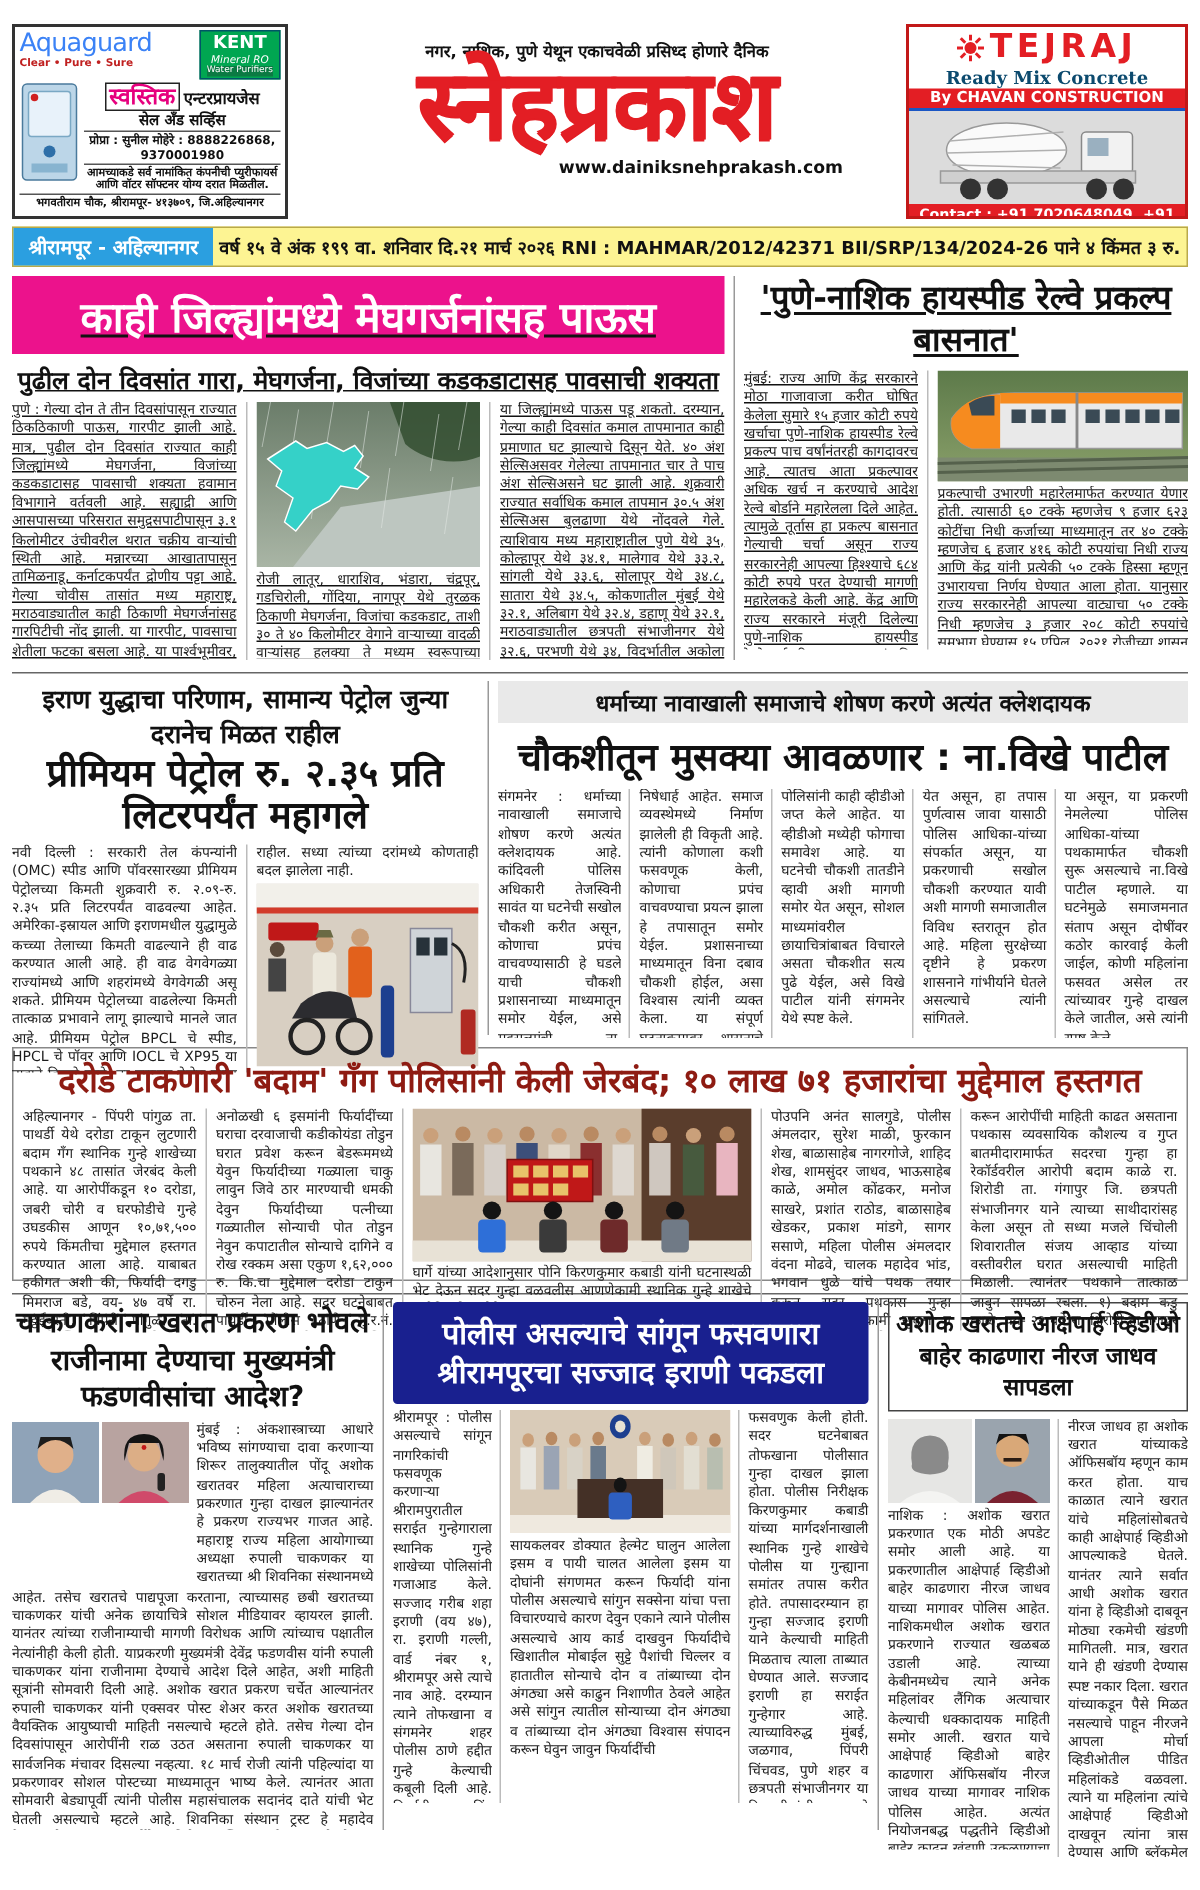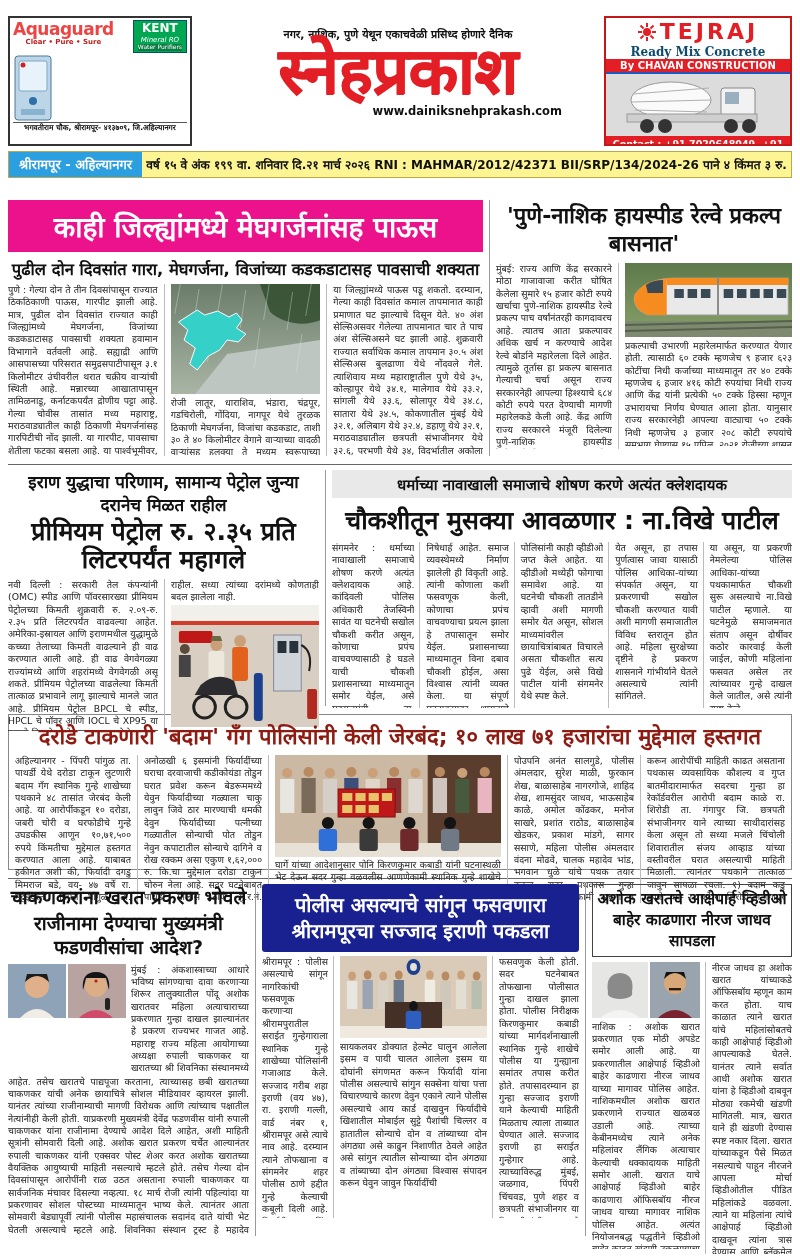--- a/index.html
+++ b/index.html
@@ -3,22 +3,22 @@
 <meta charset="utf-8">
 <style>
   html,body{margin:0;padding:0;background:#fff;}
   .page{width:800px;height:1260px;background:#fff;overflow:hidden;position:relative;
         font-family:"DejaVu Sans",sans-serif;color:#111;}
   
   .header{display:flex;gap:6px;margin:16px 8px 0;height:130px;}
   .ad{box-sizing:border-box;overflow:hidden;}
   .ad-left{width:184px;border:2px solid #333;padding:2px 3px;font-size:8px;line-height:1.15;}
   .aq-row{display:flex;justify-content:space-between;align-items:flex-start;}
-  .aq-brand{color:#ef4444;font-size:17px;font-weight:bold;letter-spacing:-0.5px;}
-  .aq-slogan{color:#c02020;font-size:7px;font-weight:bold;text-align:center;margin-top:-2px;}
+  .aq-brand{color:#3b82f6;font-size:17px;font-weight:normal;letter-spacing:-0.5px;}
+  .aq-slogan{color:#c02020;font-size:7px;font-weight:bold;text-align:left;margin-top:-2px;}
   .kent-box{background:#00a651;color:#fff;text-align:center;padding:1px 4px;border:1px solid #056;}
   .kent-name{font-size:12px;font-weight:bold;}
   .kent-sub{font-size:7px;font-style:italic;}
   .kent-sub2{font-size:6px;background:#0b7a43;display:block;}
   .aq-mid{display:flex;gap:3px;margin-top:2px;}
   .aq-txt{flex:1;text-align:center;}
   .shop-name{color:#e6007e;font-size:15px;font-weight:bold;border:1px solid #222;display:inline-block;padding:0 2px;}
   .shop-name2{font-size:11px;font-weight:bold;}
   .shop-line{font-size:10px;font-weight:bold;margin:1px 0;}
   .shop-prop{font-size:8px;font-weight:bold;border-top:1px solid #555;border-bottom:1px solid #555;padding:1px 0;}
@@ -40,21 +40,21 @@
   
   .datebar{display:flex;align-items:stretch;background:#fdf493;border:1px solid #b9a94a;margin:5px 8px 0;}
   .place{background:#2b9fe0;color:#fff;font-weight:bold;font-size:13px;padding:3px 10px;white-space:nowrap;}
   .issue{flex:1;text-align:center;font-weight:bold;font-size:12px;padding:4px 2px;color:#111;}
   
   .bt{font-size:9.3px;line-height:1.33;text-align:justify;color:#1c1c1c;overflow:hidden;}
   .cols{display:flex;}
   .cols>div+div{border-left:1px solid #bbb;padding-left:6px;}
   .kicker{font-weight:bold;text-align:center;}
   
-  .band-top{display:flex;margin:22px 8px 0;height:256px;}
+  .band-top{display:flex;margin:6px 8px 0;height:256px;text-decoration:underline;}
   .weatherArt{width:482px;border-right:1px solid #999;padding-right:6px;box-sizing:border-box;}
   .magenta{background:#ec128c;color:#fff;font-size:28px;font-weight:bold;text-align:center;padding:7px 2px;}
   .subhead{font-size:16.5px;font-weight:bold;text-align:center;padding:5px 0 4px;}
   .weather-cols{height:172px;gap:6px;}
   .weather-cols>div{flex:1;}
   .railArt{flex:1;padding-left:6px;}
   .rail-head{font-size:22px;font-weight:bold;text-align:center;line-height:1.25;padding:2px 0 6px;}
   .rail-body{gap:6px;height:186px;}
   .rail-c1{width:116px;}
   .rail-c2{flex:1;}
@@ -120,20 +120,27 @@
         </div>
       </div>
       <div class="aq-mid">
         <svg width="40" height="66" viewBox="0 0 40 66">
           <rect x="2" y="1" width="36" height="64" rx="3" fill="#bcd6e8" stroke="#4a7a9c"></rect>
           <rect x="6" y="6" width="28" height="30" rx="2" fill="#e8f2fa" stroke="#7aa8c4"></rect>
           <circle cx="20" cy="46" r="4" fill="#2e6fa8"></circle>
           <rect x="8" y="54" width="24" height="6" fill="#88b4d0"></rect>
           <circle cx="10" cy="10" r="2.5" fill="#d02020"></circle>
         </svg>
+        <div class="aq-txt">
+          <div><span class="shop-name">स्वस्तिक</span>
+               <span class="shop-name2">एन्टरप्रायजेस</span></div>
+          <div class="shop-line">सेल अँड सर्व्हिस</div>
+          <div class="shop-prop">प्रोप्रा : सुनील मोहेरे : 8888226868, 9370001980</div>
+          <div class="shop-desc">आमच्याकडे सर्व नामांकित कंपनीची प्युरीफायर्स आणि वॉटर सॉफ्टनर योग्य दरात मिळतील.</div>
+        </div>
       </div>
       <div class="shop-addr">भगवतीराम चौक, श्रीरामपूर- ४१३७०९, जि.अहिल्यानगर</div>
     </div>
 
     <div class="mast">
       <div class="tagline">नगर, नाशिक, पुणे येथून एकाचवेळी प्रसिध्द होणारे दैनिक</div>
       <div class="paper-title">स्नेहप्रकाश</div>
       <div class="website">www.dainiksnehprakash.com</div>
     </div>
 

